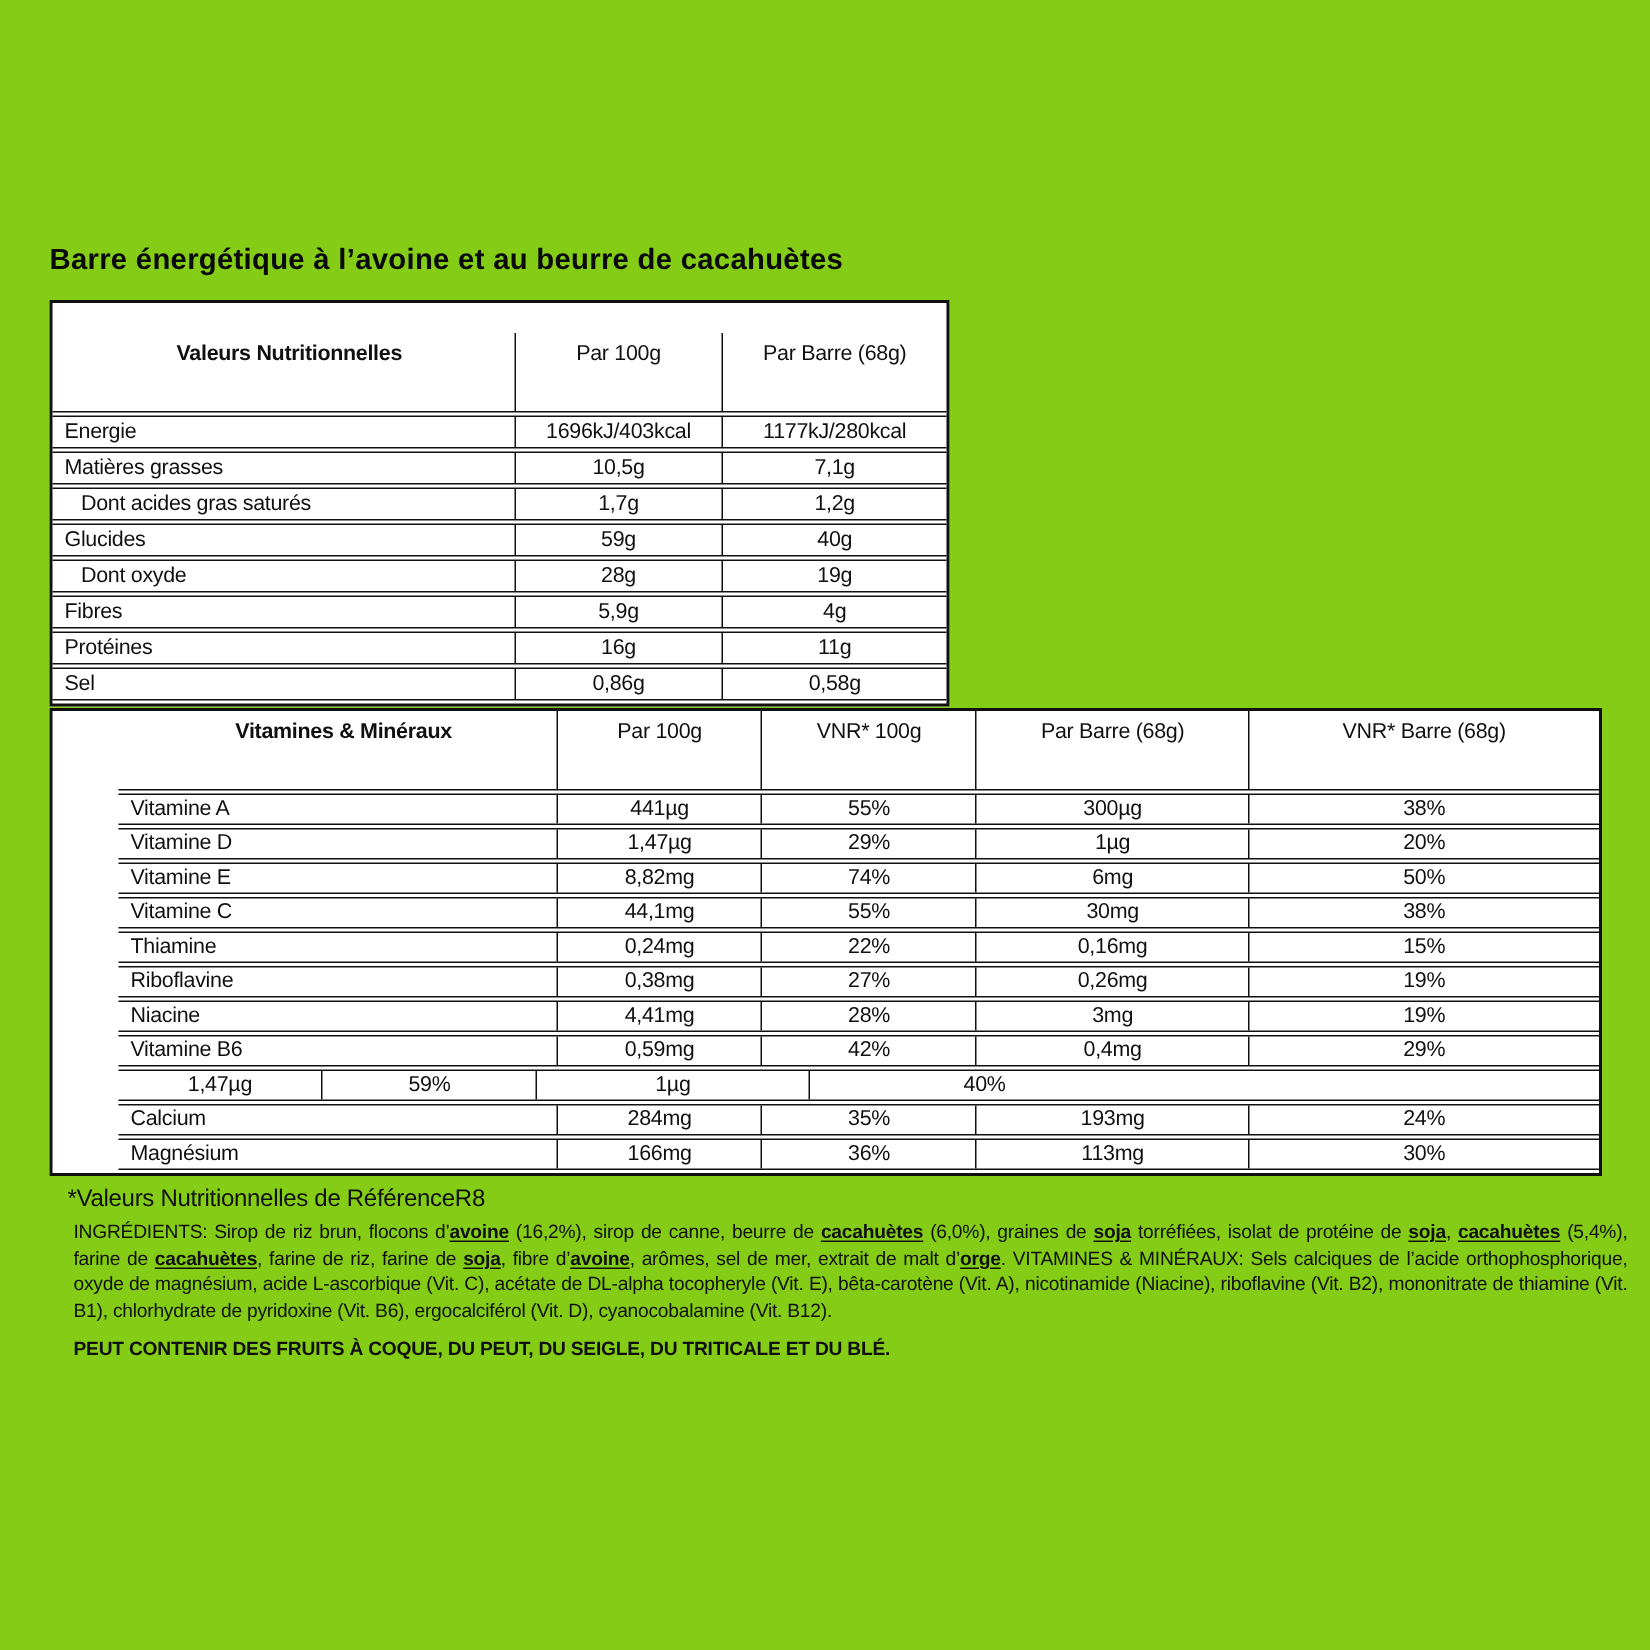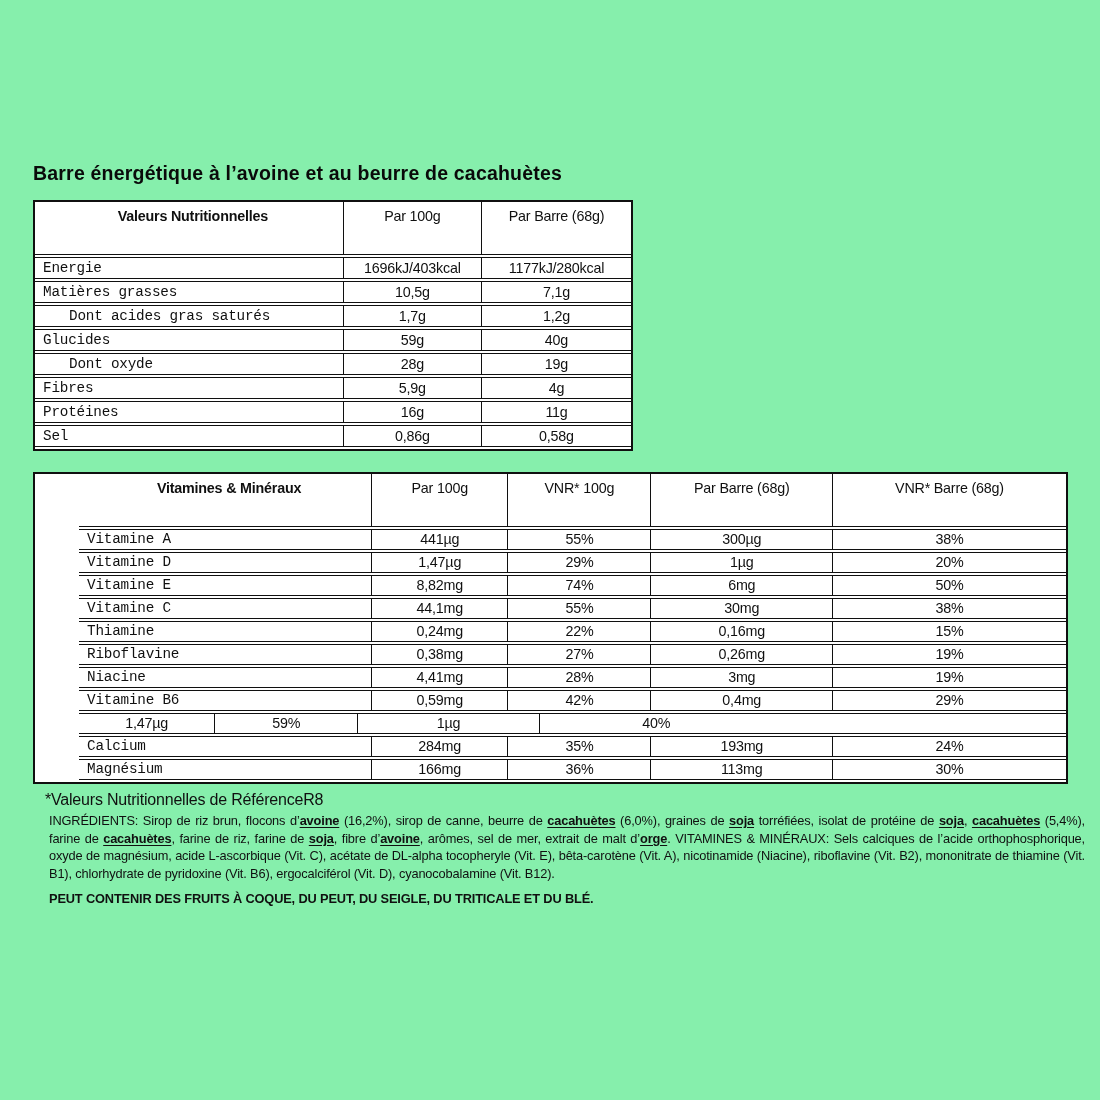--- a/index.html
+++ b/index.html
@@ -1,42 +1,42 @@
 <!DOCTYPE html>
 <html><head>
 <meta charset="utf-8">
 <style>
   html,body{margin:0;padding:0;background:#ffffff;}
   .page{
-    position:relative;width:1100px;height:1100px;background:#86efac;
+    position:relative;width:1100px;height:1100px;background:#84cc16;
     font-family:"Liberation Sans",sans-serif;color:#101010;overflow:hidden;
   }
   .title{
     position:absolute;left:33px;top:162px;margin:0;
     font-size:19.5px;font-weight:bold;letter-spacing:.2px;color:#0a0a0a;
   }
   
   .ntable{position:absolute;border:2.6px solid #101010;background:#fff;padding-bottom:2px;box-sizing:border-box;}
   .t1{left:33px;top:200px;width:600px;}
   .t2{left:33px;top:472px;width:1035px;padding-left:44px;}
   .thead{display:flex;border-bottom:1.4px solid #101010;}
-  .t1 .thead{height:52px;}
+  .t1 .thead{height:52px;margin-top:20px;}
   .t2 .thead{height:52px;}
   .thead .cell{align-items:flex-start;padding-top:6px;}
   .head-label{font-weight:bold;font-size:17.5px;justify-content:flex-start;padding-left:8px;letter-spacing:-.2px;}
   .trow{display:flex;border-top:1.4px solid #101010;border-bottom:1.4px solid #101010;margin-top:1.5px;}
   .t1 .trow{height:20.5px;}
   .t2 .trow{height:19.5px;}
   .cell{
     box-sizing:border-box;height:100%;display:flex;align-items:center;justify-content:center;
     border-right:1.4px solid #101010;font-size:14.3px;letter-spacing:-.2px;white-space:nowrap;
   }
   .cell:last-child{border-right:none;}
-  .cell.lbl{justify-content:flex-start;padding-left:8px;font-family:Liberation Mono, monospace;}
-  .cell.indent{padding-left:34px;}
+  .cell.lbl{justify-content:flex-start;padding-left:8px;}
+  .cell.indent{padding-left:19px;}
   .t1 .c0{width:51.8%;} .t1 .c1{width:23.2%;} .t1 .c2{width:25%;}
   .t2 .c0{width:29.7%;} .t2 .c1{width:13.8%;} .t2 .c2{width:14.5%;} .t2 .c3{width:18.4%;} .t2 .c4{width:23.6%;}
   
   .footrow{
     position:absolute;left:45px;top:791px;width:1035px;display:flex;
     justify-content:flex-start;font-size:16px;letter-spacing:-.2px;
   }
   
   .textblock{position:absolute;left:49px;top:812px;width:1036px;}
   .ingredients{margin:0;font-size:12.8px;line-height:17.6px;text-align:justify;letter-spacing:-.15px;}

